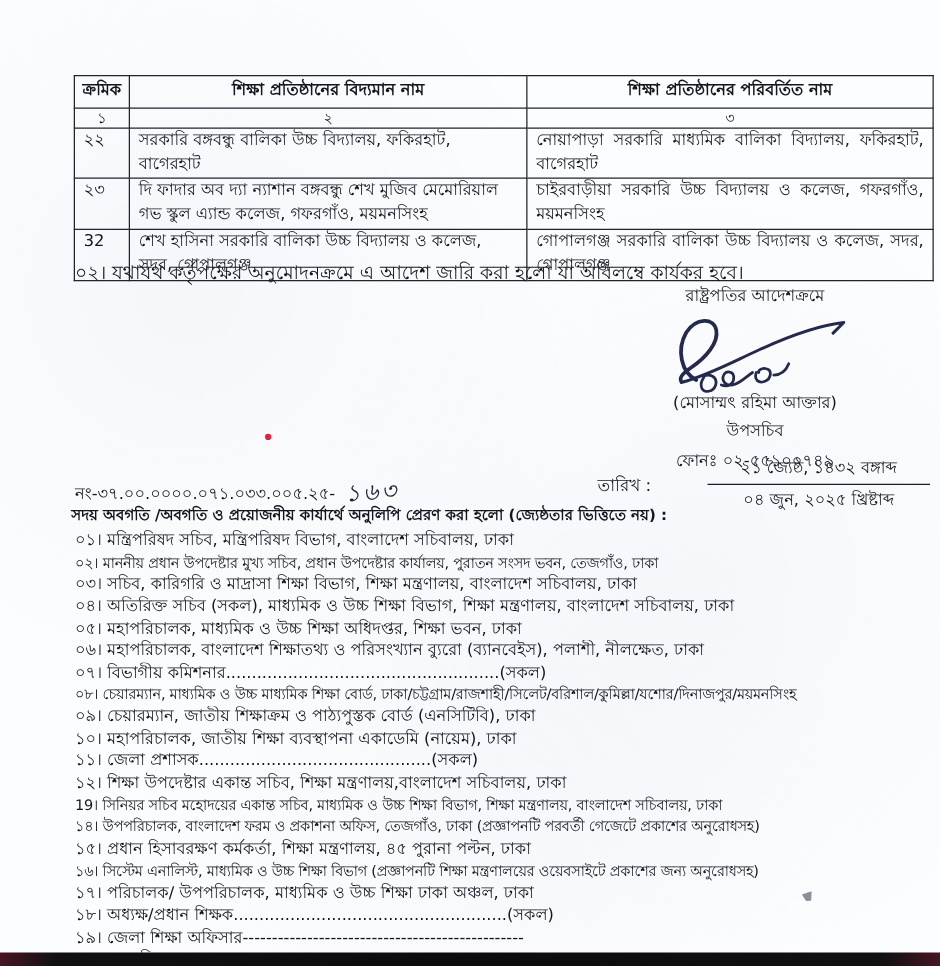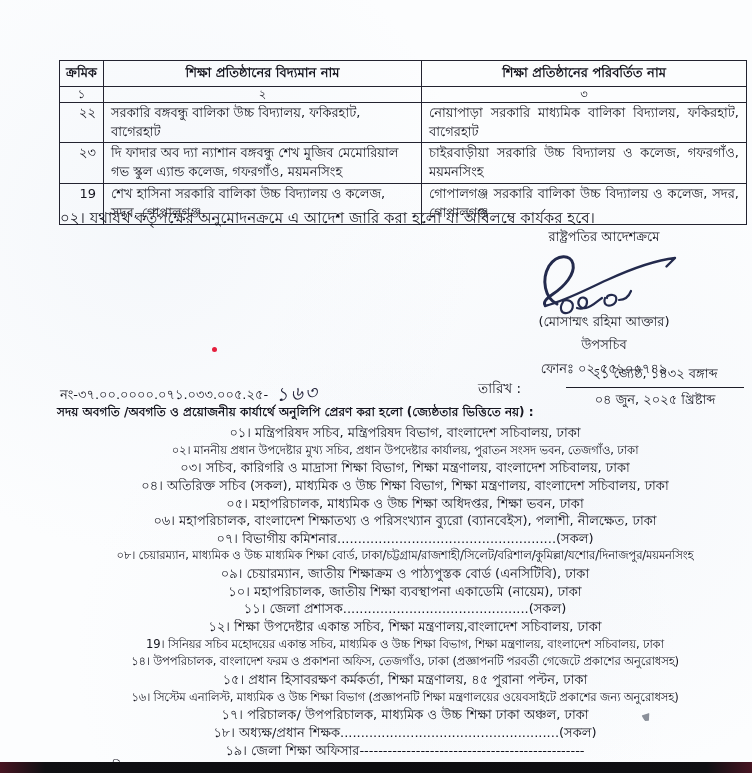--- a/index.html
+++ b/index.html
@@ -25,21 +25,21 @@
     font-size:13px; line-height:1.45;
   }
   table.names th, table.names td{
     border:1.2px solid #232330; padding:1px 7px; vertical-align:top;
   }
   table.names th{ font-weight:bold; text-align:center; padding:3px 4px; }
   .col-serial{ width:44px; }
   .col-existing{ width:318px; }
   .col-changed{ width:325px; }
   tr.idx td{ text-align:center; font-size:11.5px; padding:0 4px; line-height:1.3; }
-  td.serial{ text-align:right; }
+  td.serial{ text-align:left; }
   td.just{ text-align:justify; text-align-last:left; }
   td.pad-top{ padding-top:12px; }
 
   
   .para-02{
     position:absolute; left:60px; top:206px; width:660px;
     font-size:15px;
   }
 
   
@@ -80,21 +80,21 @@
   
   .dist-heading{
     position:absolute; left:57px; top:403px; width:690px;
     font-size:12px; font-weight:bold; white-space:nowrap;
   }
   ul.dist-list{
     position:absolute; left:60px; top:424px; width:690px;
     list-style:none; font-size:13px;
   }
   ul.dist-list li{
-    height:17.65px; line-height:17.65px; white-space:nowrap; overflow:hidden;text-align:center;
+    height:17.65px; line-height:17.65px; white-space:nowrap; overflow:hidden;
   }
   ul.dist-list li.c{ font-size:11.6px; letter-spacing:-0.2px; }
 
   
   .line-fragment{
     position:absolute; left:112px; top:757px; width:60px; height:5px;
     overflow:hidden; font-size:13px; color:#1b1b26;
   }
   .gray-speck{
     position:absolute; left:642px; top:712px; width:9px; height:9px;
@@ -134,21 +134,21 @@
         <td class="serial">২২</td>
         <td class="pad-top">সরকারি বঙ্গবন্ধু বালিকা উচ্চ বিদ্যালয়, ফকিরহাট, বাগেরহাট</td>
         <td class="just">নোয়াপাড়া সরকারি মাধ্যমিক বালিকা বিদ্যালয়, ফকিরহাট, বাগেরহাট</td>
       </tr>
       <tr>
         <td class="serial">২৩</td>
         <td>দি ফাদার অব দ্যা ন্যাশান বঙ্গবন্ধু শেখ মুজিব মেমোরিয়াল গভ স্কুল এ্যান্ড কলেজ, গফরগাঁও, ময়মনসিংহ</td>
         <td class="just">চাইরবাড়ীয়া সরকারি উচ্চ বিদ্যালয় ও কলেজ, গফরগাঁও, ময়মনসিংহ</td>
       </tr>
       <tr>
-        <td class="serial">19</td>
+        <td class="serial">32</td>
         <td>শেখ হাসিনা সরকারি বালিকা উচ্চ বিদ্যালয় ও কলেজ, সদর, গোপালগঞ্জ</td>
         <td class="just">গোপালগঞ্জ সরকারি বালিকা উচ্চ বিদ্যালয় ও কলেজ, সদর, গোপালগঞ্জ</td>
       </tr>
     </tbody>
   </table>
 
   <div class="para-02">০২। যথাযথ কর্তৃপক্ষের অনুমোদনক্রমে এ আদেশ জারি করা হলো যা অবিলম্বে কার্যকর হবে।</div>
 
   <div class="sig-block">
     <div class="by-order">রাষ্ট্রপতির আদেশক্রমে</div>

